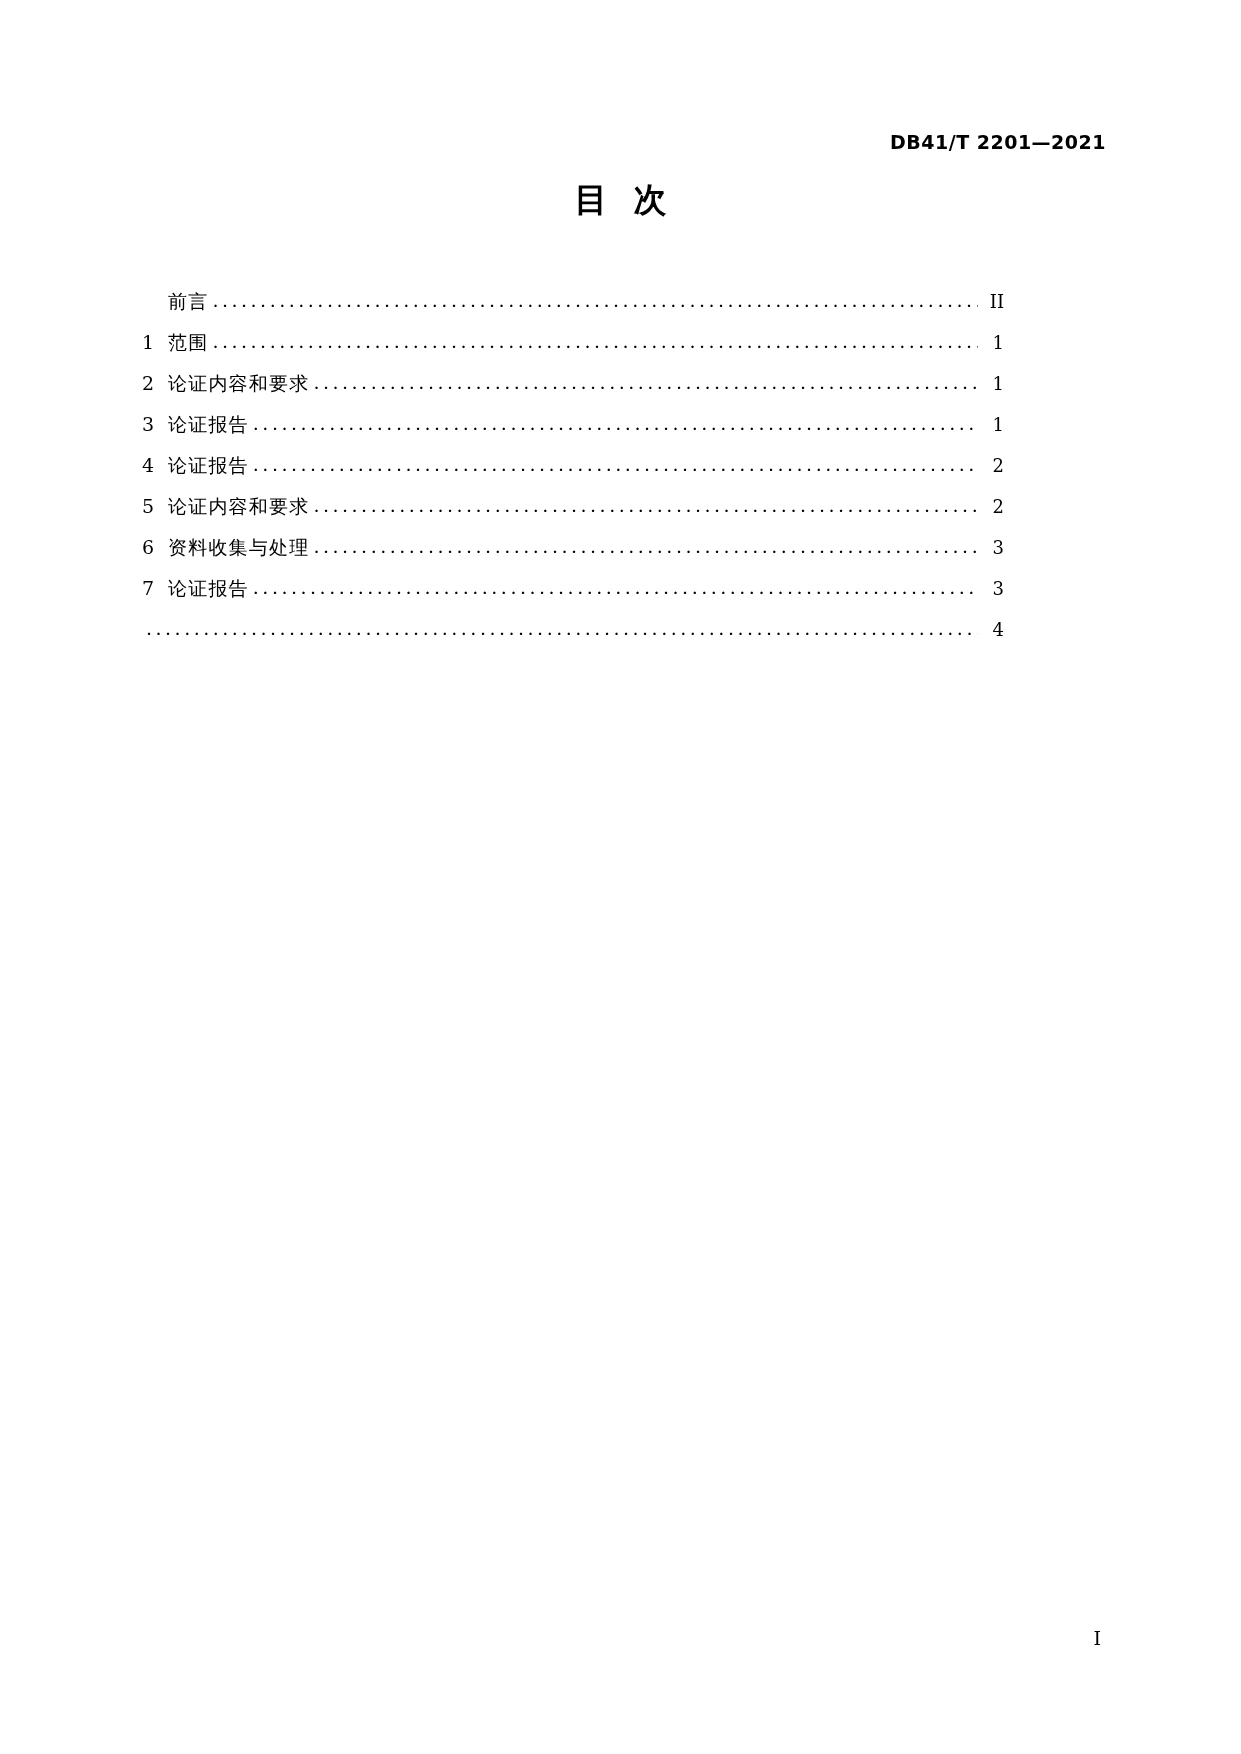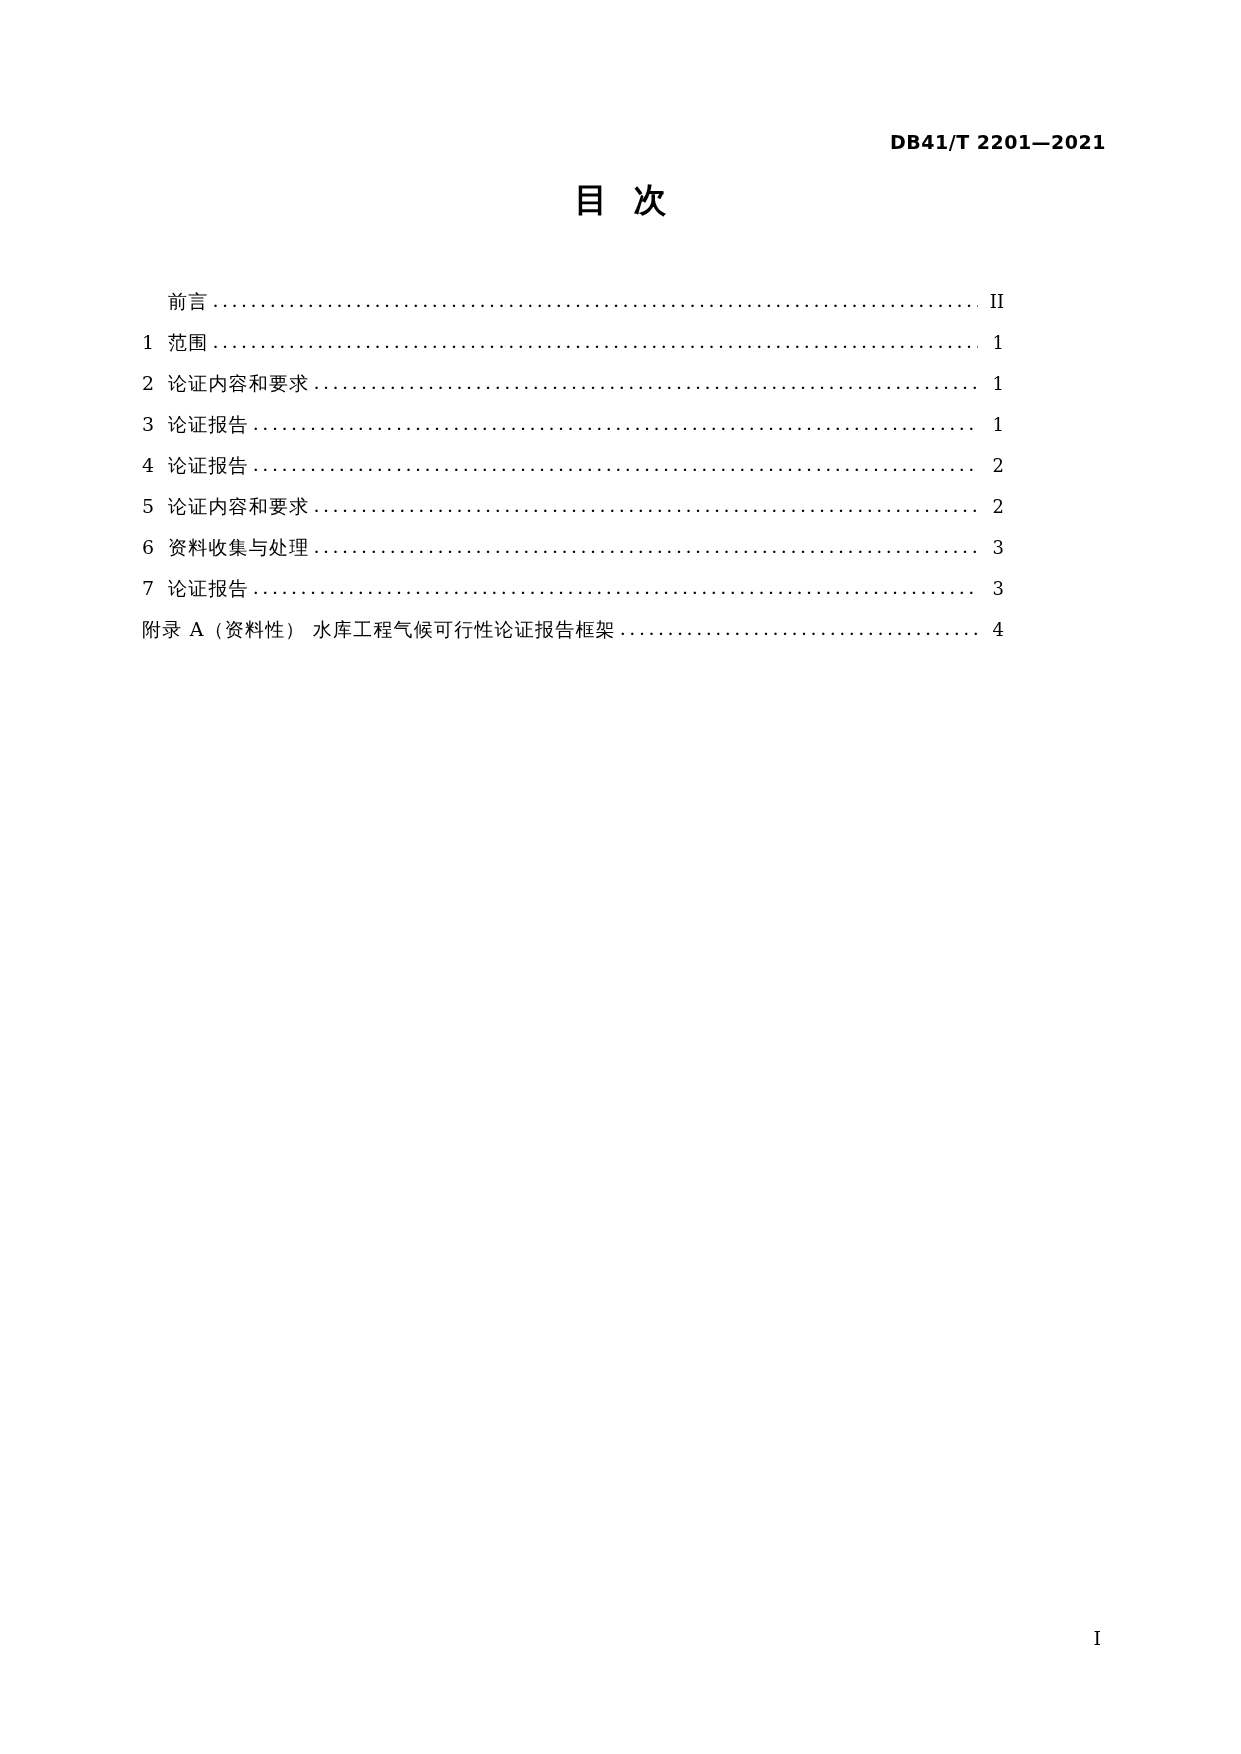--- a/index.html
+++ b/index.html
@@ -139,21 +139,20 @@
       <span class="toc-page">3</span>
     </div>
     <div class="toc-row">
       <span class="toc-num">7</span>
       <span class="toc-label">论证报告</span>
       <span class="toc-leader">..................................................................................................</span>
       <span class="toc-page">3</span>
     </div>
     <div class="toc-row">
       <span class="toc-num" style="min-width:0"></span>
-      <span class="toc-label">附录 A（资料性）  水库工程气候可行性论证报告框架</span>
       <span class="toc-leader">..................................................................................................</span>
       <span class="toc-page">4</span>
     </div>
   </div>
 
   <div class="page-number">I</div>
 
 </div>
 
 </body></html>

